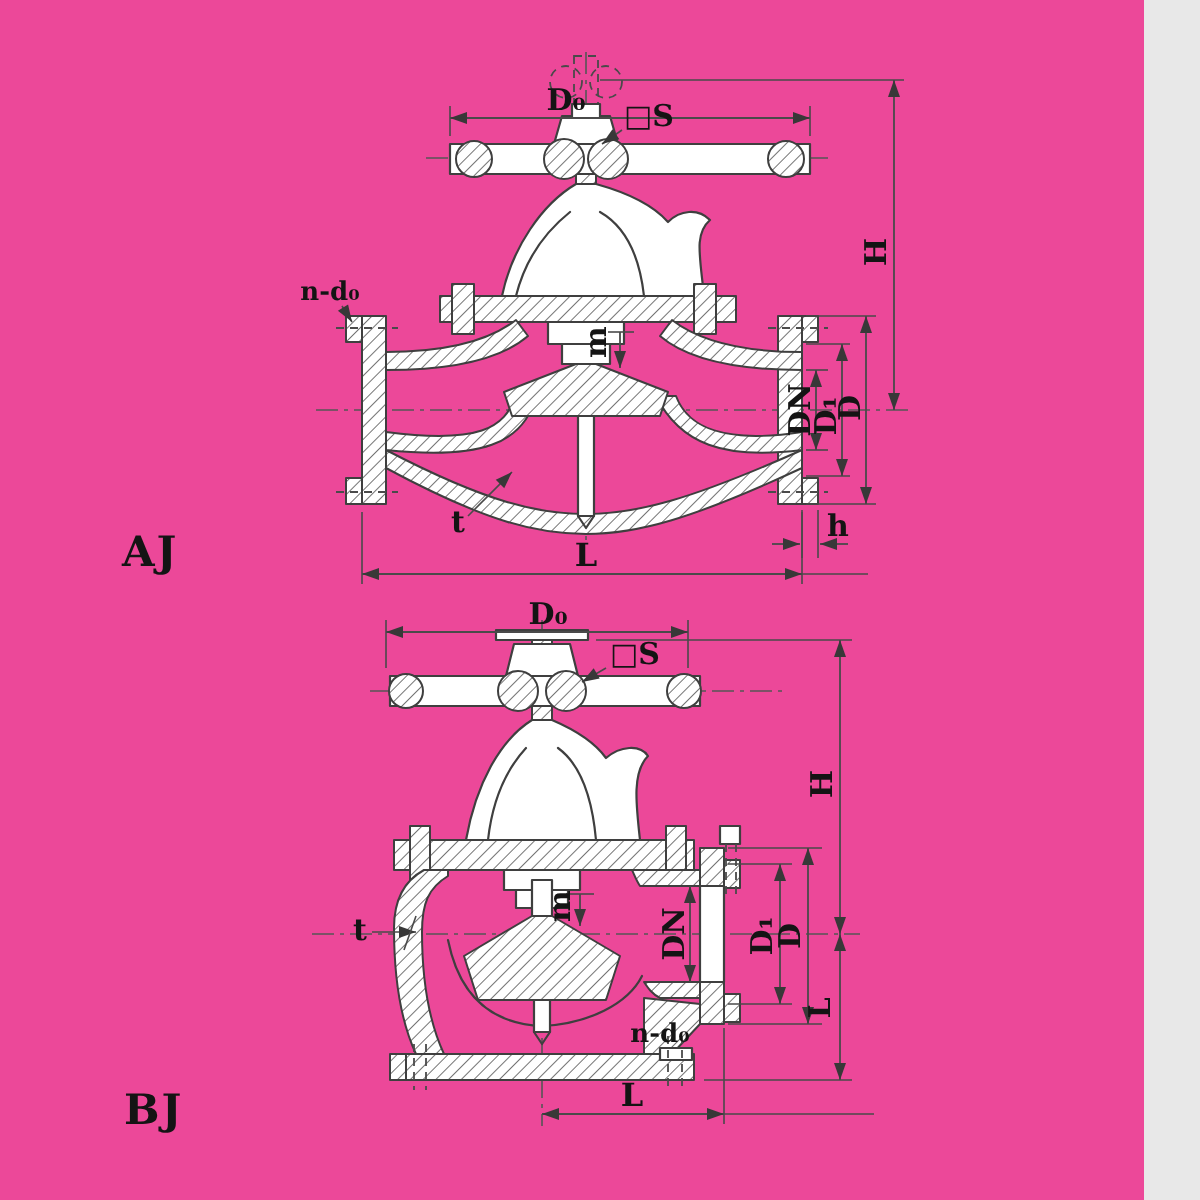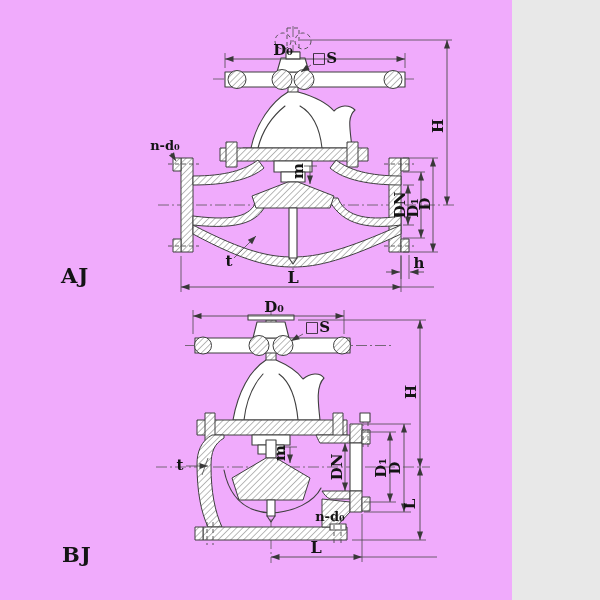--- a/index.html
+++ b/index.html
@@ -1,17 +1,17 @@
 <!DOCTYPE html>
 <html><head>
 <meta charset="utf-8">
 <style>
   html,body{margin:0;padding:0;background:#e8e8e8;}
   .sheet{
-    width:512px;height:600px;background:#f0abfc;position:relative;
+    width:572px;height:600px;background:#ec4899;position:relative;
     font-family:"DejaVu Serif","Liberation Serif",serif;
     overflow:hidden;
   }
   svg{display:block}
   .ol  {fill:none;stroke:#3f3f3f;stroke-width:1.1;stroke-linejoin:round;stroke-linecap:round}
   .olf {fill:#ffffff;stroke:#3f3f3f;stroke-width:1.1;stroke-linejoin:round}
   .hat {fill:url(#h45);stroke:#3f3f3f;stroke-width:1;stroke-linejoin:round}
   .dim {fill:none;stroke:#4a4a4a;stroke-width:0.9}
   .thin{fill:none;stroke:#4a4a4a;stroke-width:0.8}
   .cl  {fill:none;stroke:#565656;stroke-width:0.8;stroke-dasharray:11 3 2 3}

